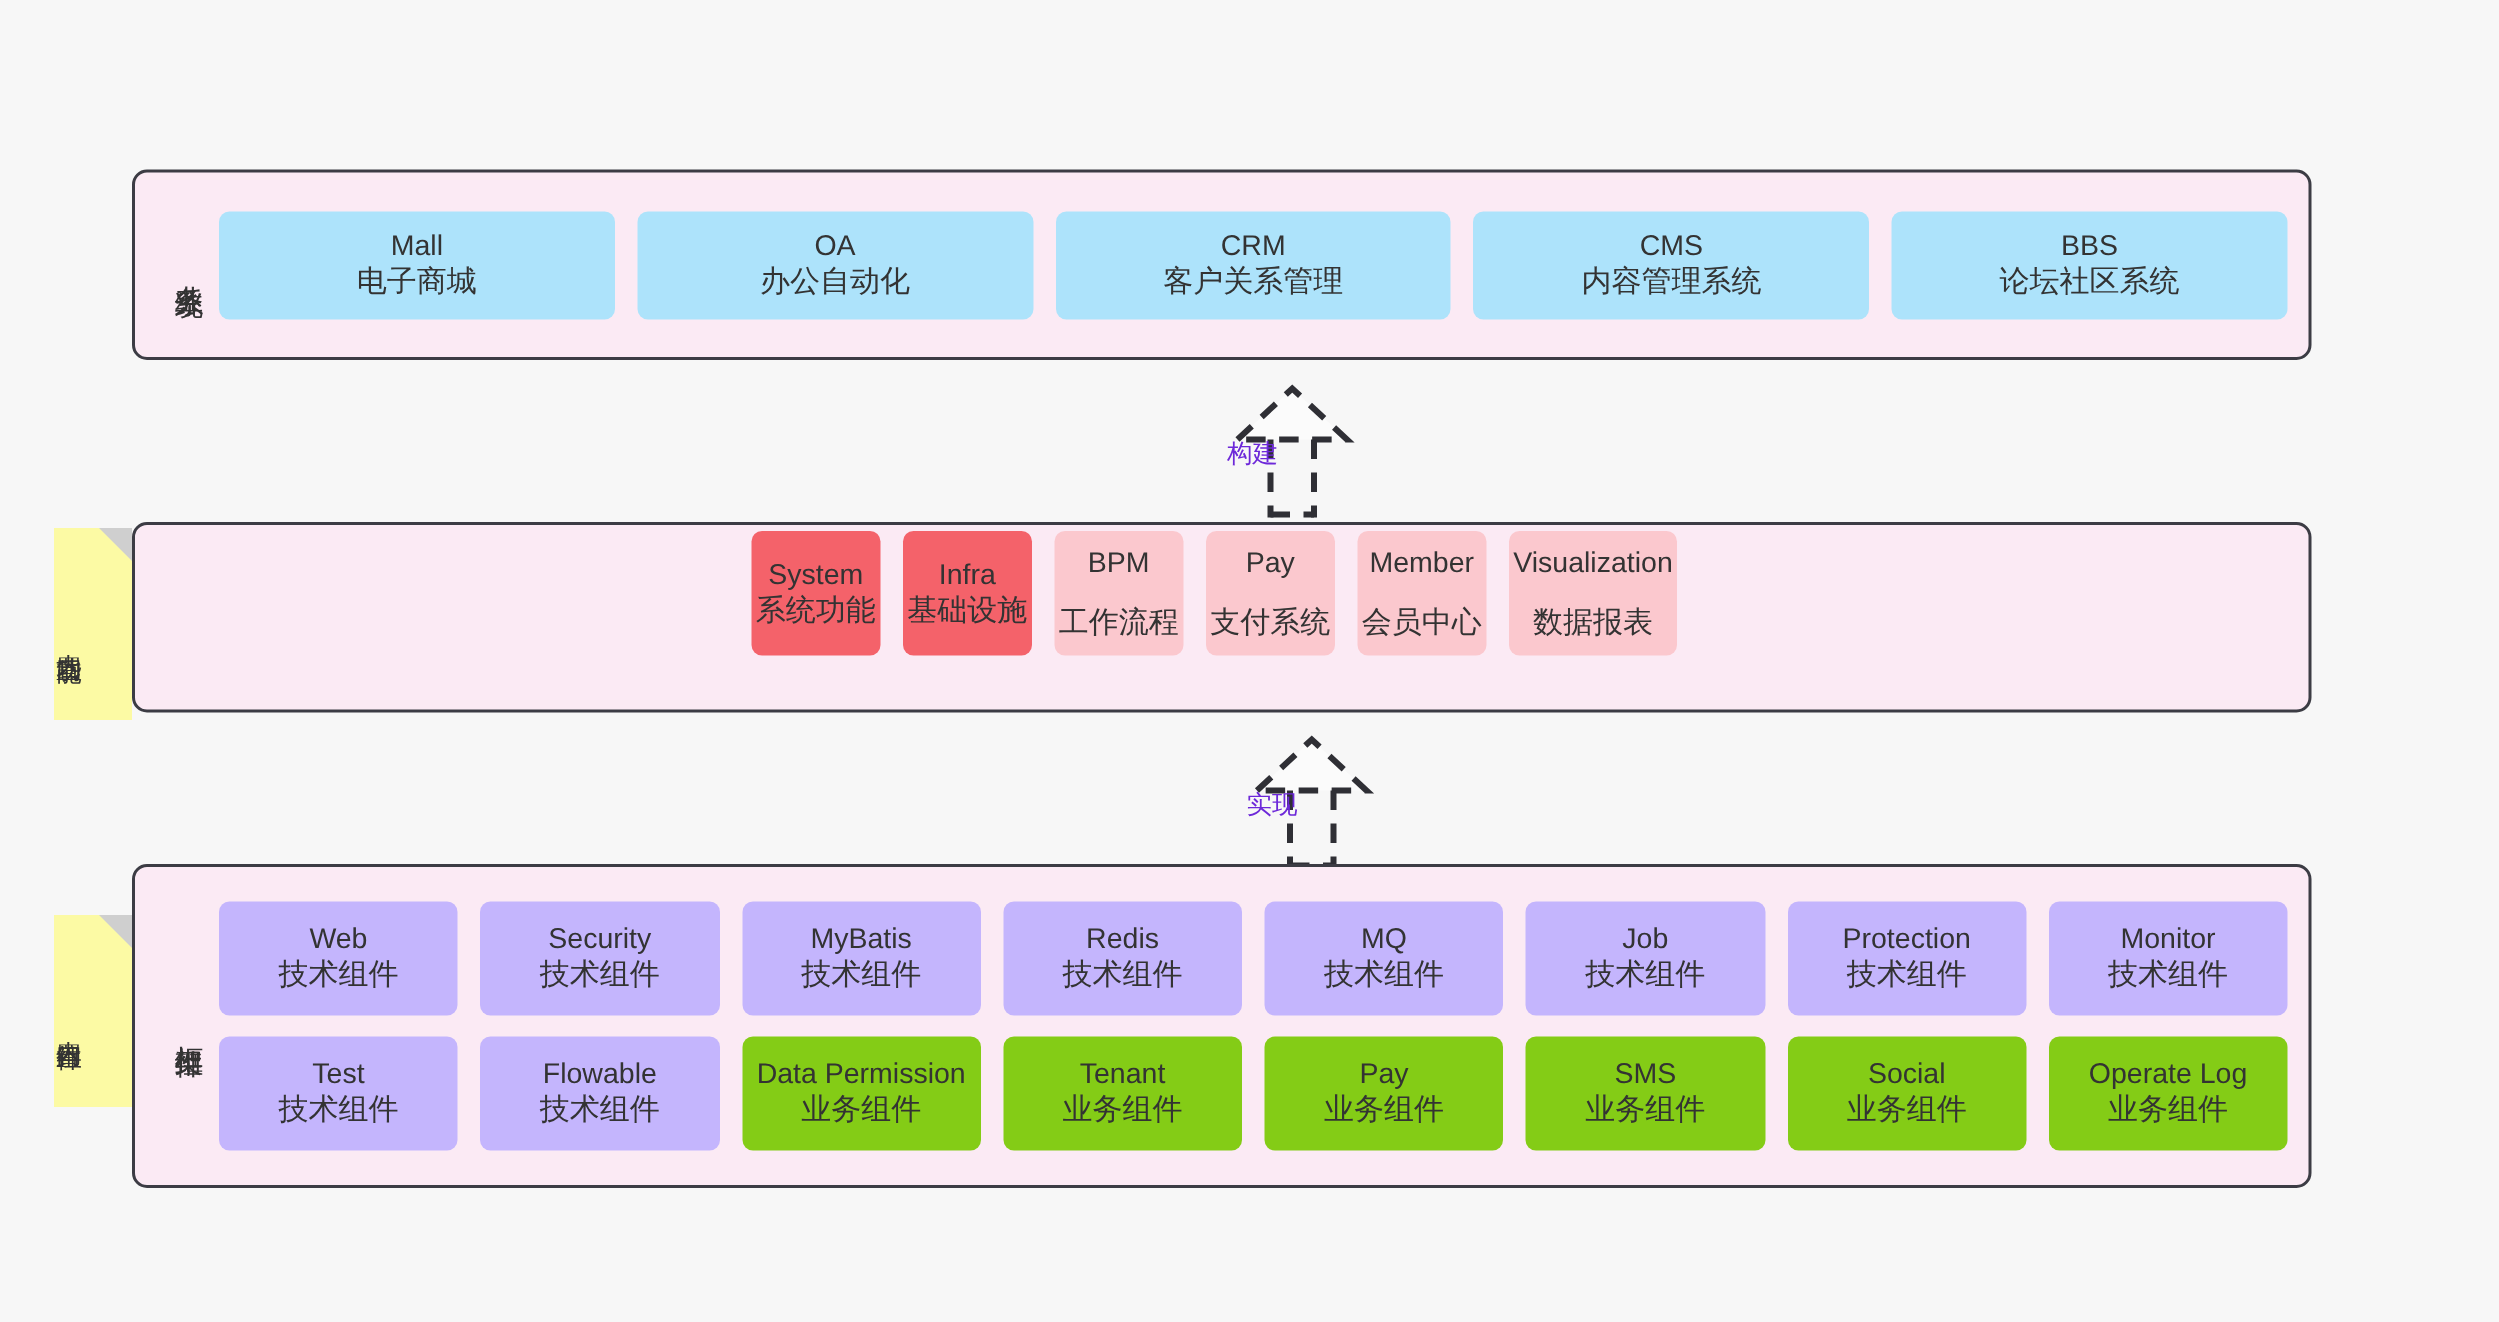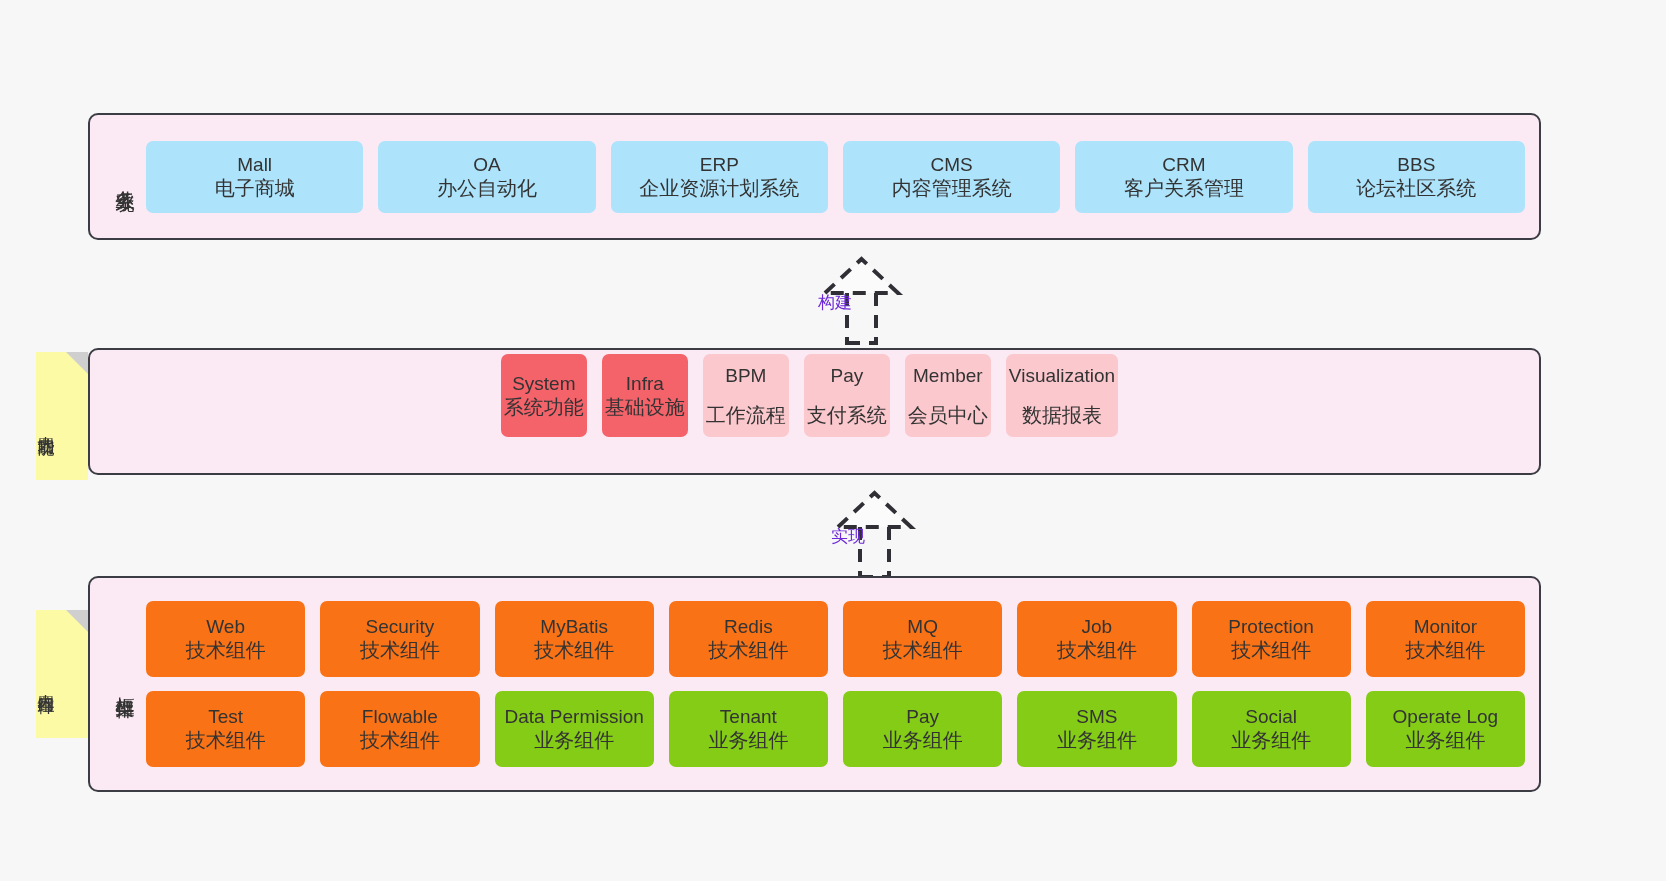--- a/index.html
+++ b/index.html
@@ -83,21 +83,21 @@
   }
   .cell .cn {
     font-size: 20px;
     color: #333333;
   }
 
   
   .c-blue        { background: #ade3fb; }
   .c-red-strong  { background: #f4626a; }
   .c-red-light   { background: #fbc8ce; gap: 16px; }
-  .c-green-strong{ background: #f97316; }
+  .c-green-strong{ background: #c4b5fd; }
   .c-green-light { background: #84cc16; }
 
   
   #layer-business {
     left: 88px;  top: 113px;  width: 1453px; height: 127px;
   }
   #layer-business .cell { height: 72px; }
 
   #layer-modules {
     left: 88px;  top: 348px;  width: 1453px; height: 127px; flex-direction: column;
@@ -178,33 +178,29 @@
       <div class="cell c-blue">
         <span class="en">Mall</span>
         <span class="cn">电子商城</span>
       </div>
 
       <div class="cell c-blue">
         <span class="en">OA</span>
         <span class="cn">办公自动化</span>
       </div>
 
-      <div class="cell c-blue">
-        <span class="en">ERP</span>
-        <span class="cn">企业资源计划系统</span>
+
+      <div class="cell c-blue">
+        <span class="en">CRM</span>
+        <span class="cn">客户关系管理</span>
       </div>
 
       <div class="cell c-blue">
         <span class="en">CMS</span>
         <span class="cn">内容管理系统</span>
-      </div>
-
-      <div class="cell c-blue">
-        <span class="en">CRM</span>
-        <span class="cn">客户关系管理</span>
       </div>
 
       <div class="cell c-blue">
         <span class="en">BBS</span>
         <span class="cn">论坛社区系统</span>
       </div>
 
     </div>
   </div>
 

